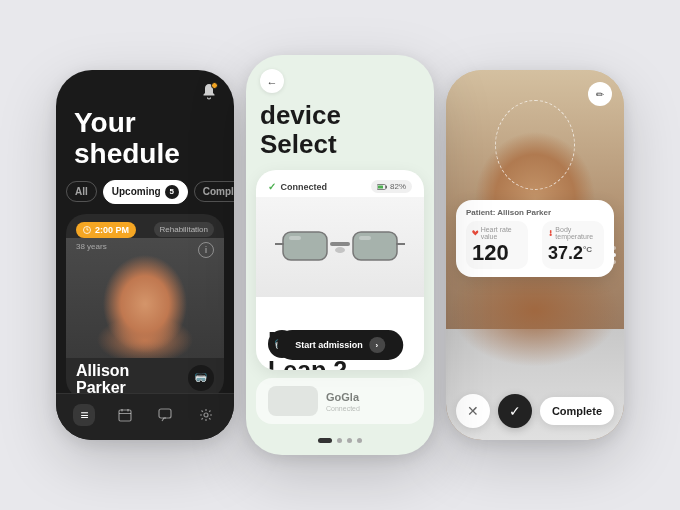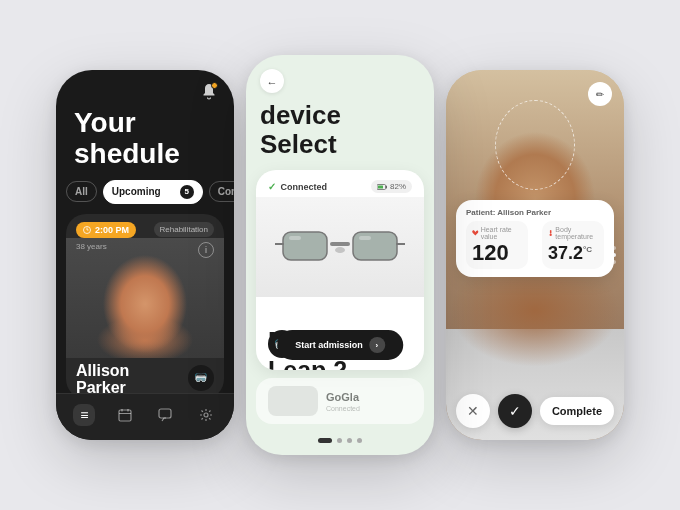--- a/index.html
+++ b/index.html
@@ -78,21 +78,21 @@
       white-space: nowrap;
       border: 1.5px solid rgba(255,255,255,0.25);
       color: rgba(255,255,255,0.6);
     }
     .tab-pill.active {
       background: white;
       color: #1a1a1a;
       border-color: white;
       display: flex;
       align-items: center;
-      gap: 19px;
+      gap: 4px;
     }
     .tab-pill.active .badge {
       background: #1a1a1a;
       color: white;
       border-radius: 50%;
       width: 14px;
       height: 14px;
       font-size: 8px;
       display: flex;
       align-items: center;

